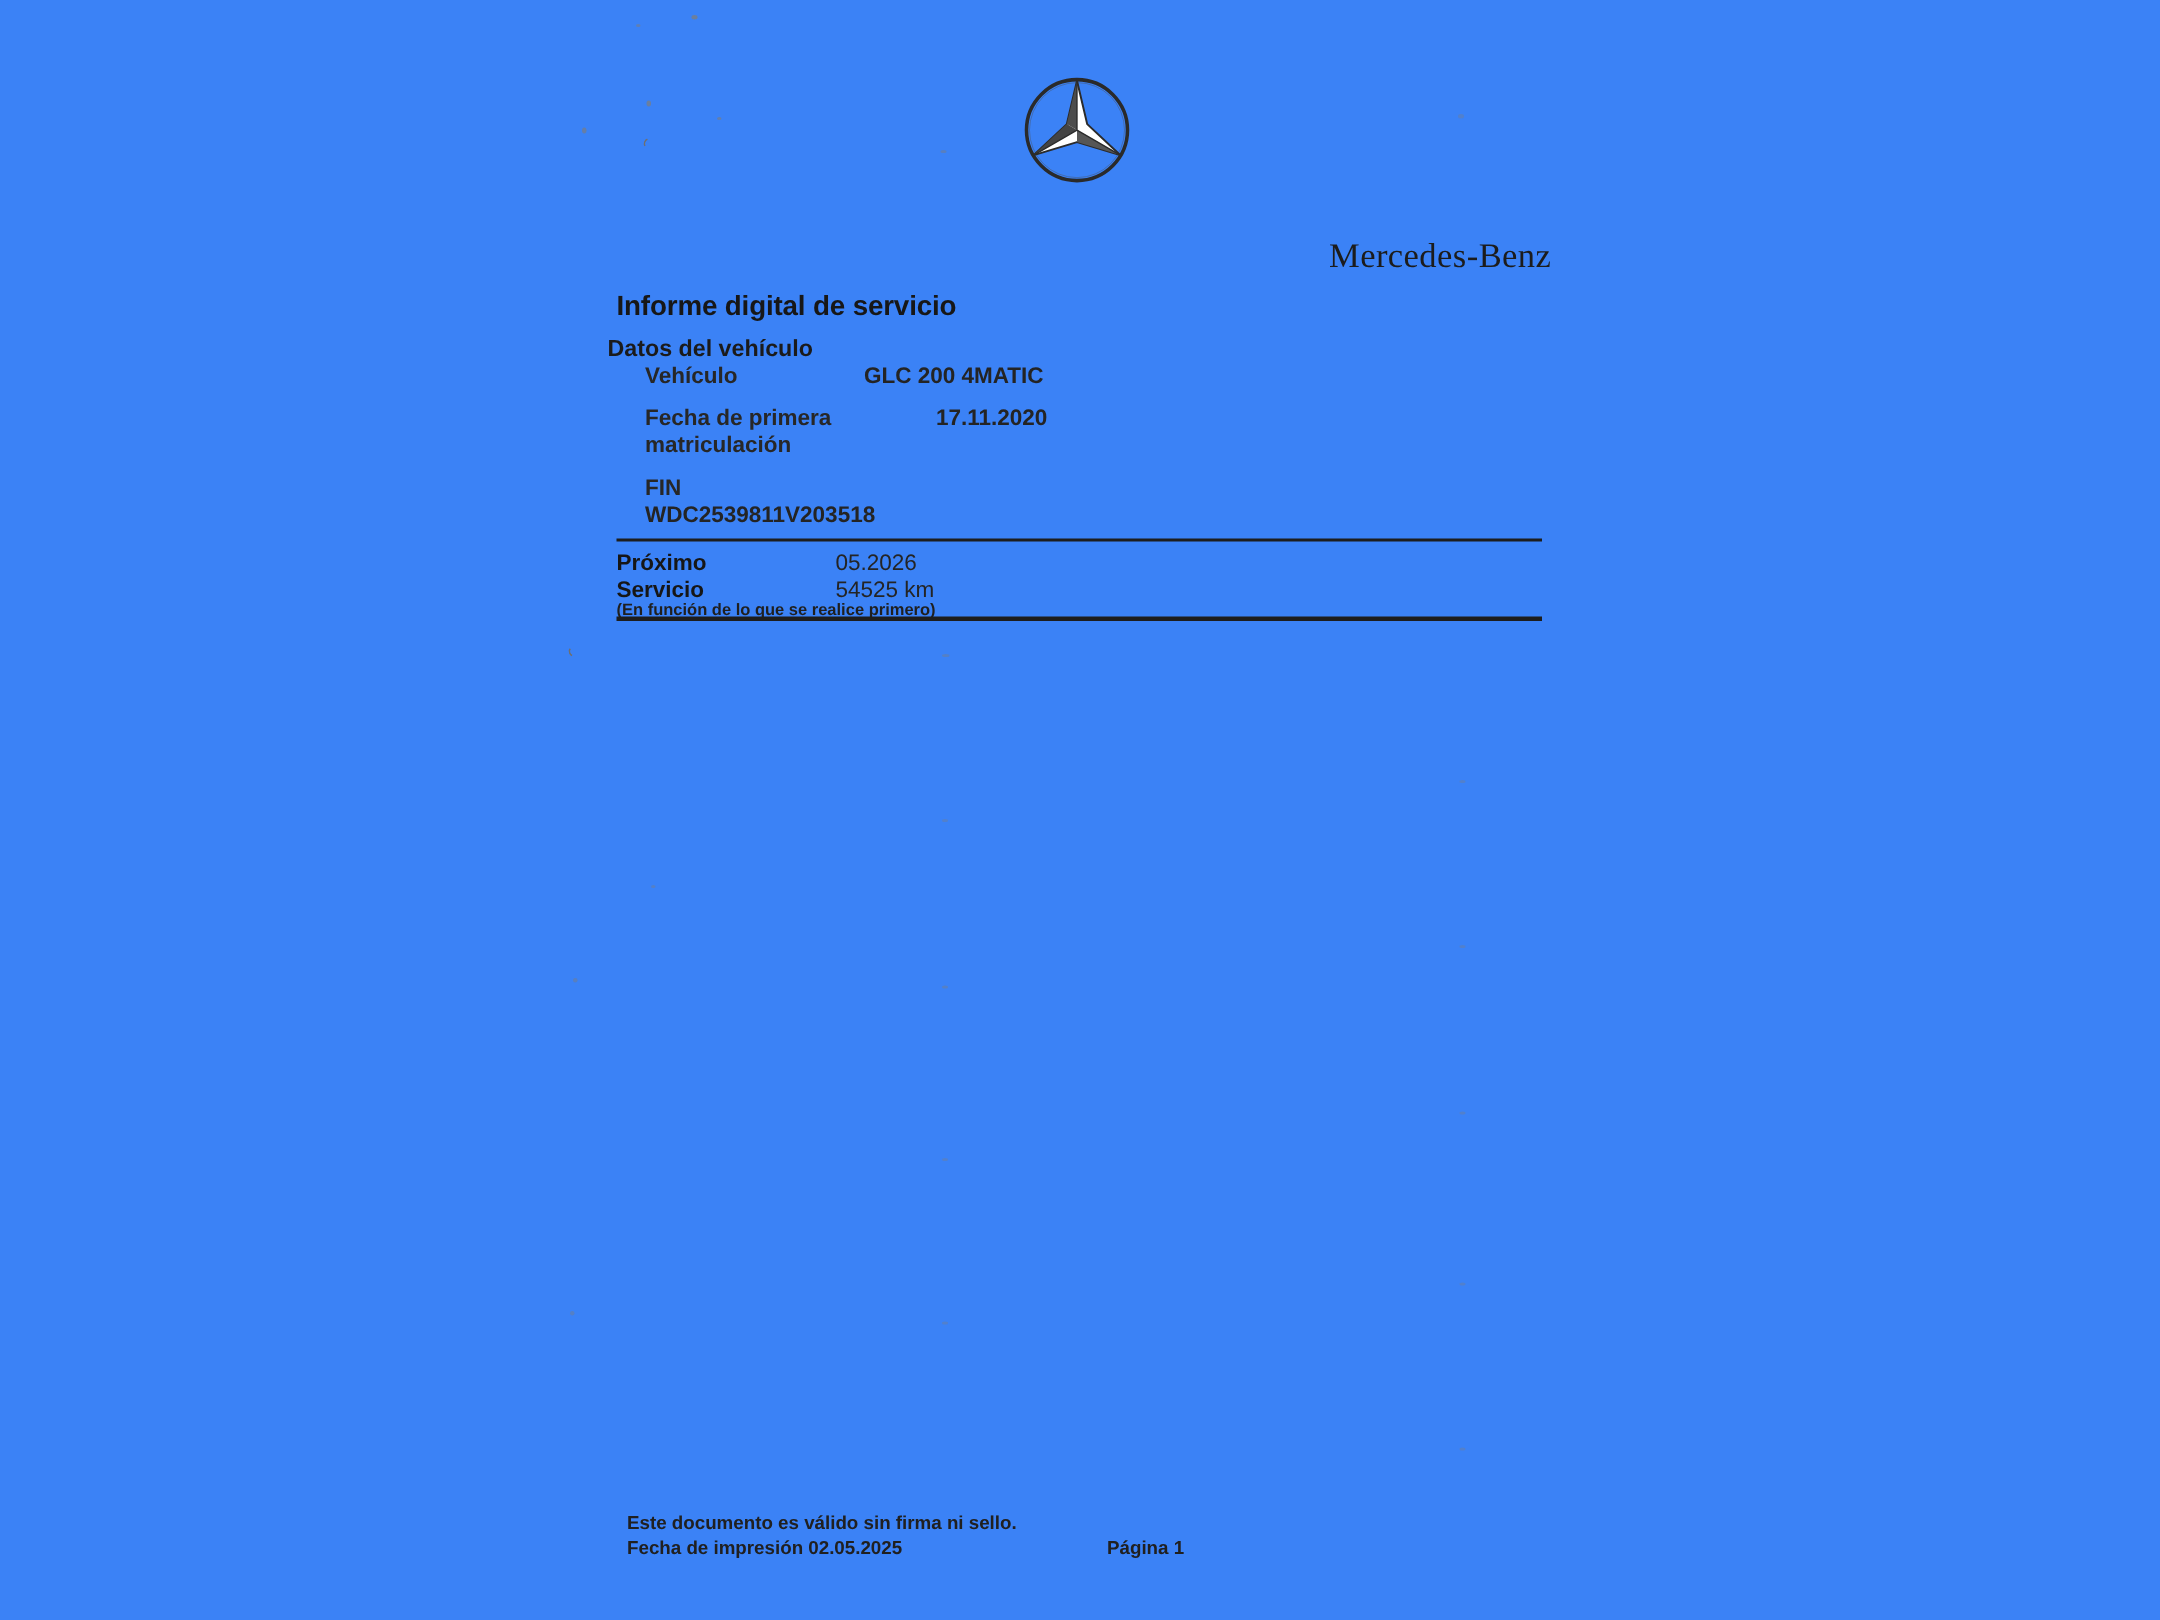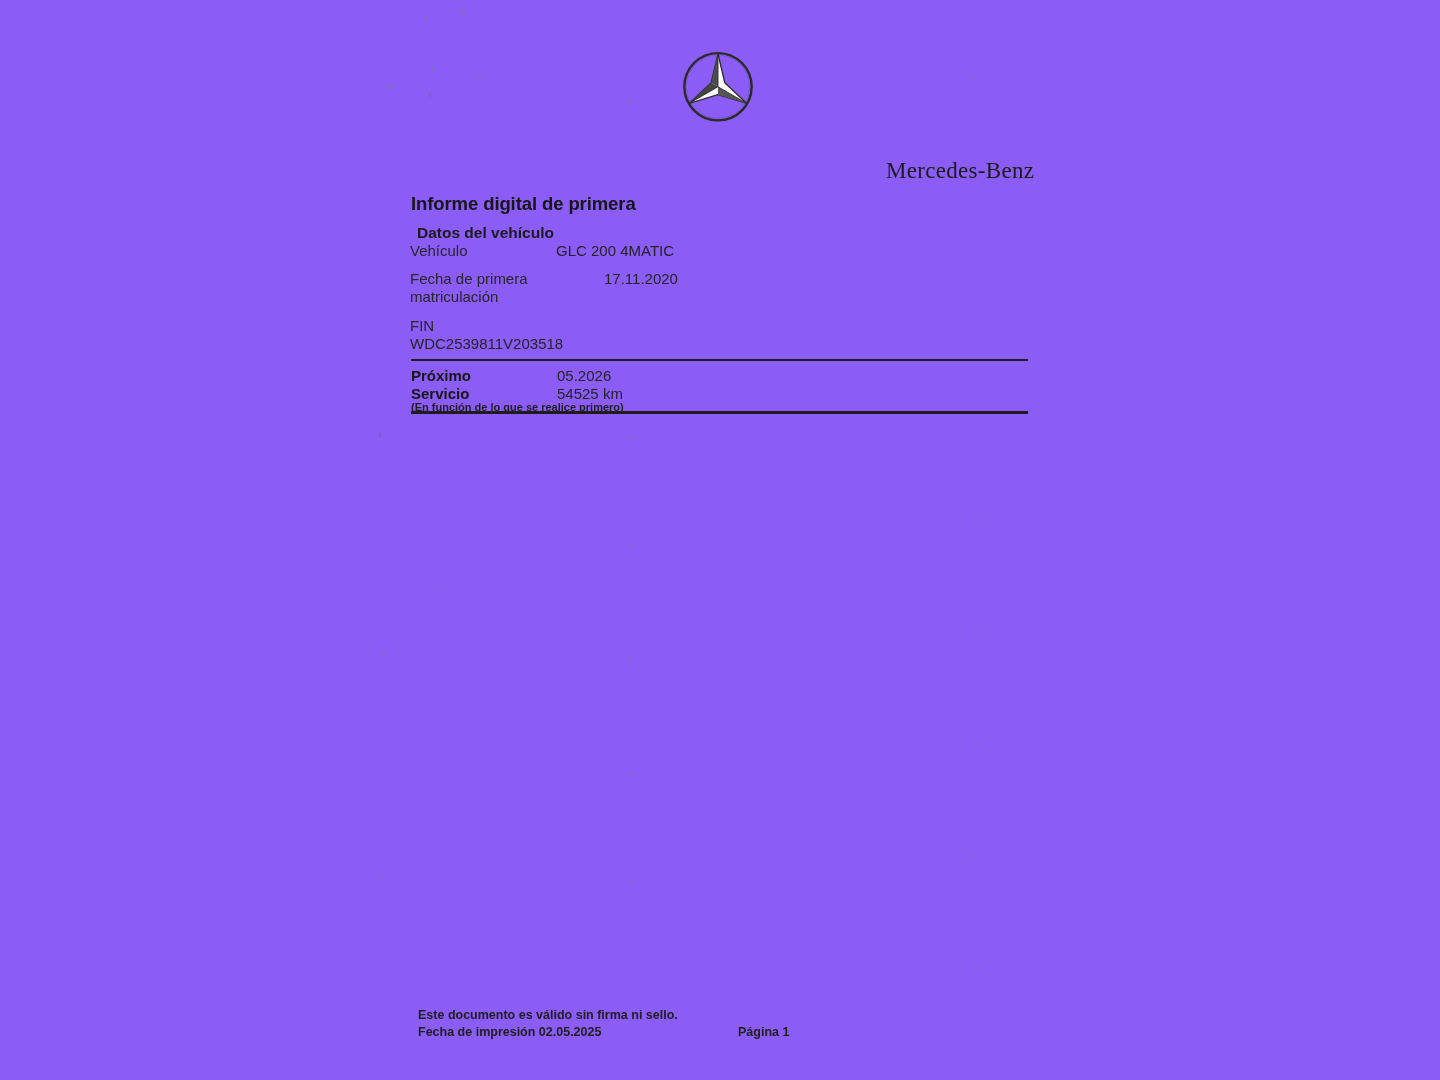--- a/index.html
+++ b/index.html
@@ -4,40 +4,40 @@
 <style>
   * { margin:0; padding:0; box-sizing:border-box; }
   html,body { width:1440px; height:1080px; }
   body {
     font-family:"Liberation Sans", sans-serif;
     background:#fdfdfc;
     color:#222;
     position:relative;
     overflow:hidden;
   }
-  .page { position:absolute; inset:0; background:#8b5cf6; }
+  .page { position:absolute; inset:0; background:#3b82f6; }
 
   
   .logo { position:absolute; left:681px; top:48px; width:74px; height:76px; }
   .wordmark {
     position:absolute; left:886px; top:158px; width:200px;
     font-family:"Liberation Serif", serif;
     font-size:23px; color:#1c1c1c; letter-spacing:0.3px;
   }
 
   
   .doc-title {
     position:absolute; left:411px; top:193px;
     font-size:18.5px; font-weight:700; color:#171717; letter-spacing:-0.1px;
   }
   .section-heading {
-    position:absolute; left:417px; top:224px;
+    position:absolute; left:405px; top:224px;
     font-size:15.5px; font-weight:700; color:#1b1b1b;
   }
-  .kv-row { position:absolute; left:410px; display:flex; width:620px; }
+  .kv-row { position:absolute; left:430px; display:flex; width:620px;font-weight:bold; }
   .kv-label { width:146px; font-size:15px; line-height:18px; color:#272727; flex:none; }
   .kv-value { font-size:15px; line-height:18px; color:#242424; }
   .row-1 { top:242px; }
   .row-2 { top:270px;gap:48px; }
   .row-3 { top:317px;flex-direction:column; }
 
   .rule { position:absolute; left:411px; width:617px; background:#1d1d1d; }
   .rule-top { top:359px; height:2px; }
   .rule-bottom { top:411px; height:3px; }
 
@@ -86,21 +86,21 @@
 
     <path d="M50,6.5 L40.8,45.6 L50,51 Z" fill="#4c4c4c"></path>
     <path d="M11.1,73.5 L40.8,45.6 L50,51 Z" fill="#444444"></path>
     <path d="M88.9,73.5 L50,61.8 L50,51 Z" fill="#565656"></path>
 
     <path d="M50,6.5 L50,51 M88.9,73.5 L50,51 M11.1,73.5 L50,51" fill="none" stroke="#2b2b2b" stroke-width="1.2"></path>
   </svg>
 
   <div class="wordmark">Mercedes-Benz</div>
 
-  <div class="doc-title">Informe digital de primera</div>
+  <div class="doc-title">Informe digital de servicio</div>
 
   <div class="section-heading">Datos del vehículo</div>
 
   <div class="kv-row row-1">
     <div class="kv-label">Vehículo</div>
     <div class="kv-value">GLC 200 4MATIC</div>
   </div>
 
   <div class="kv-row row-2">
     <div class="kv-label">Fecha de primera matriculación</div>

